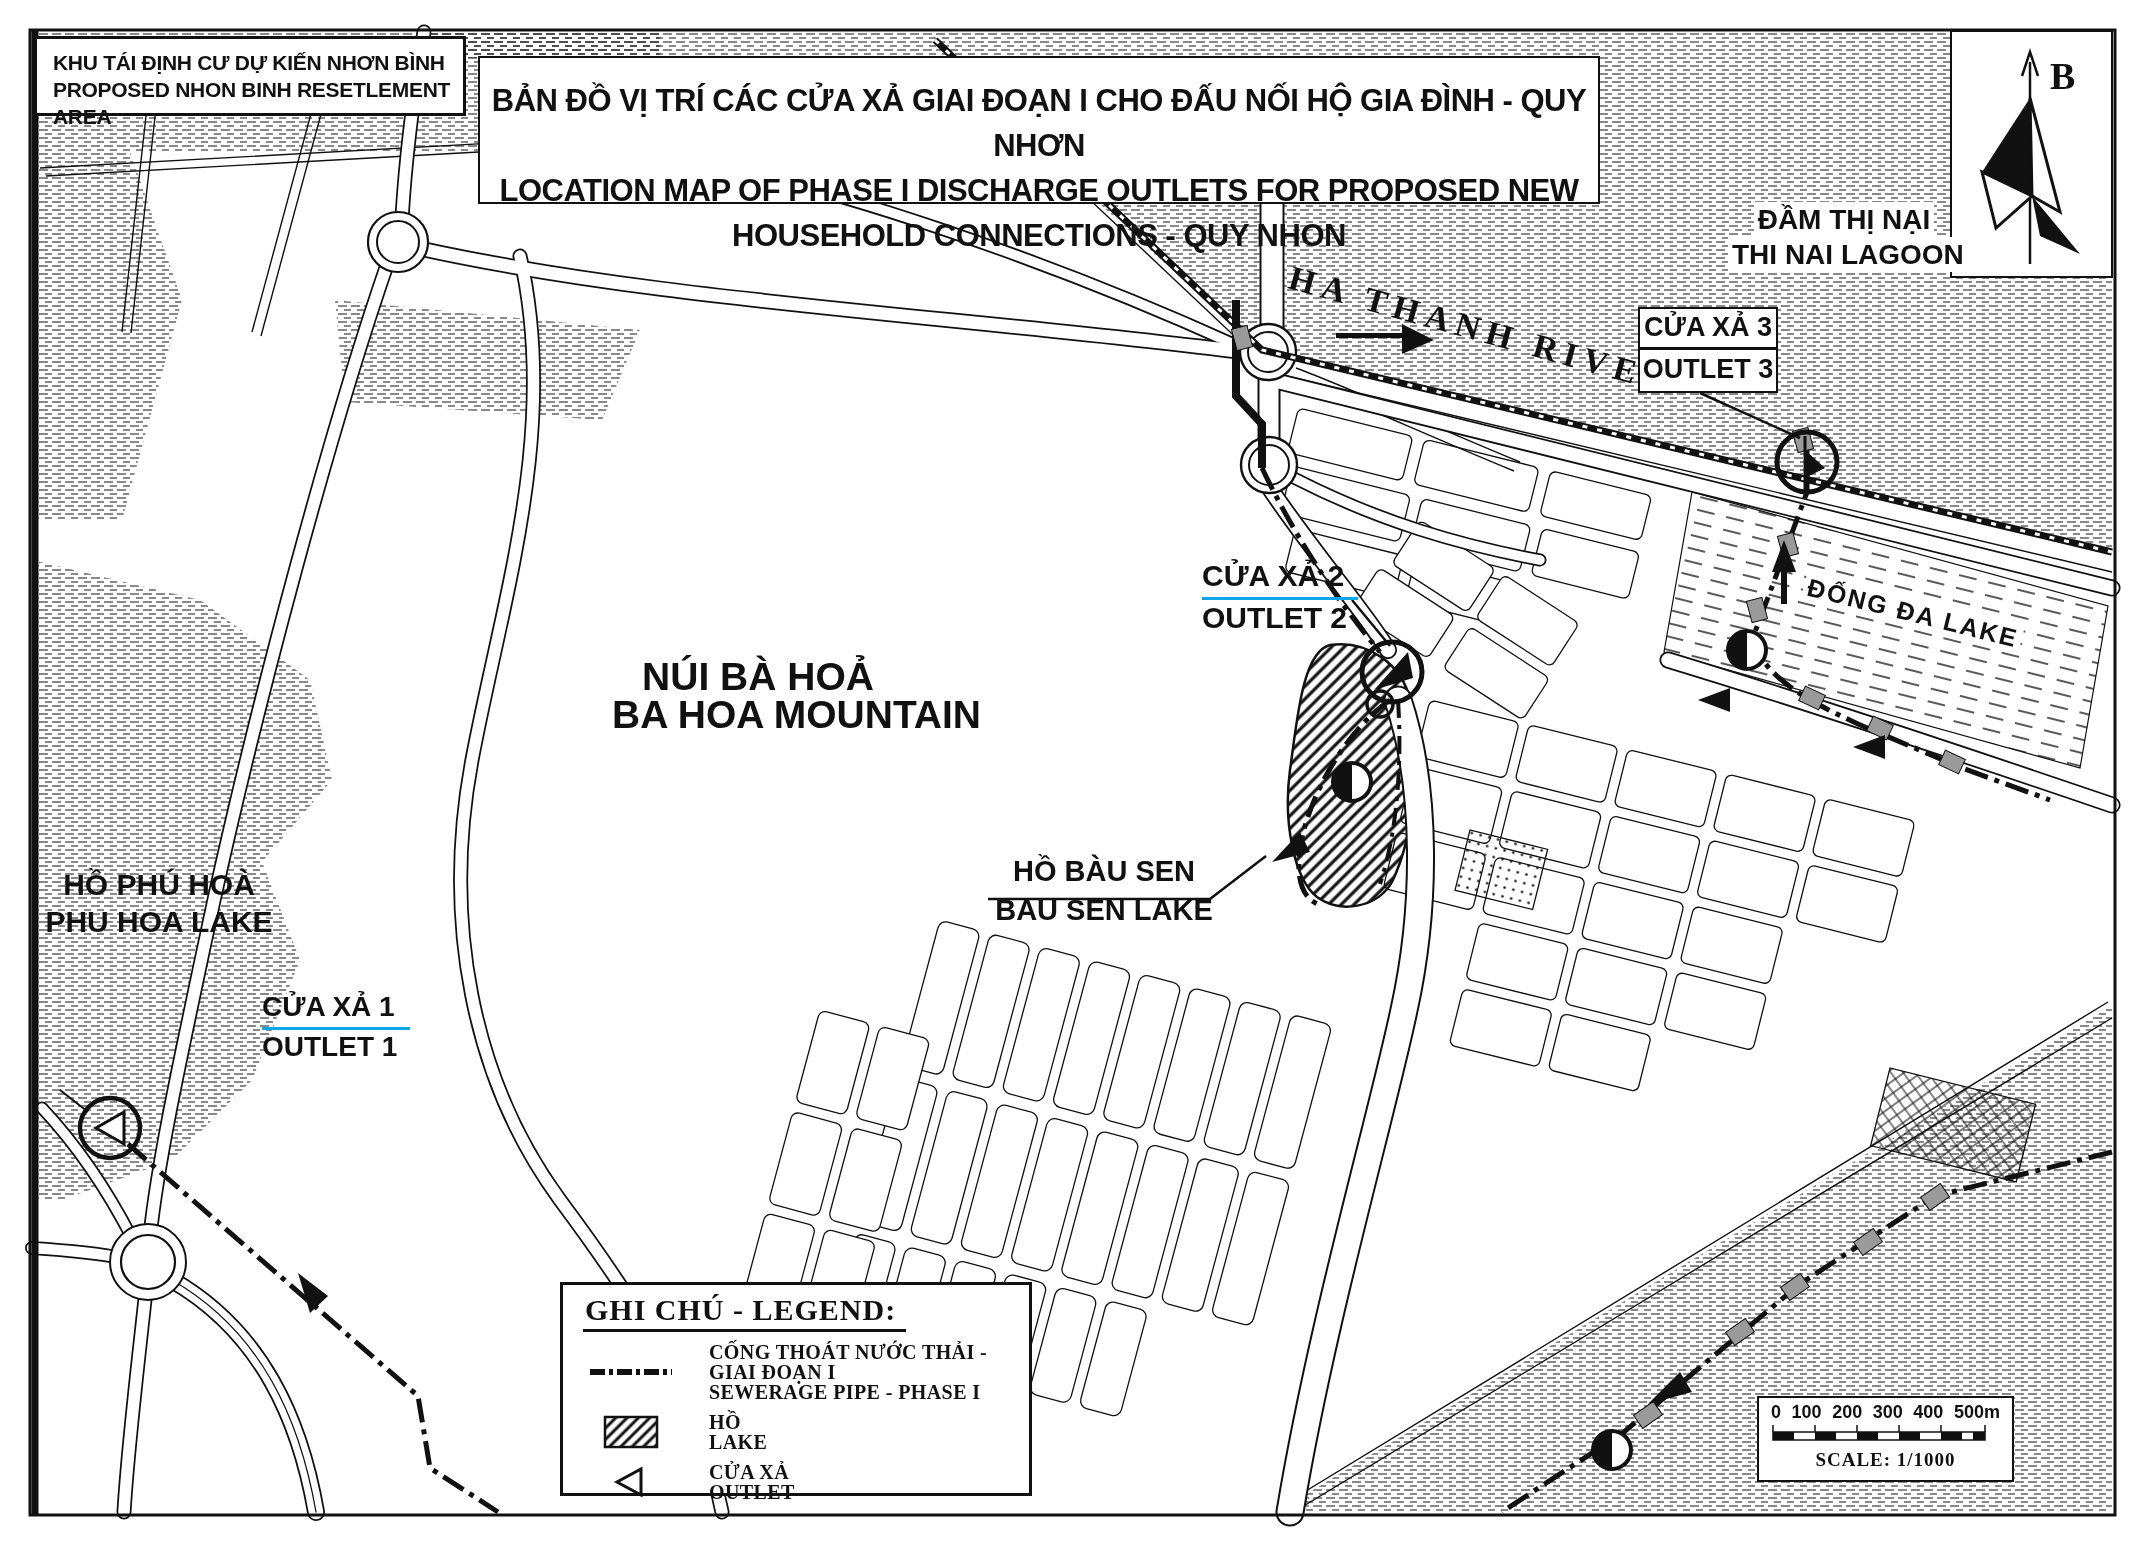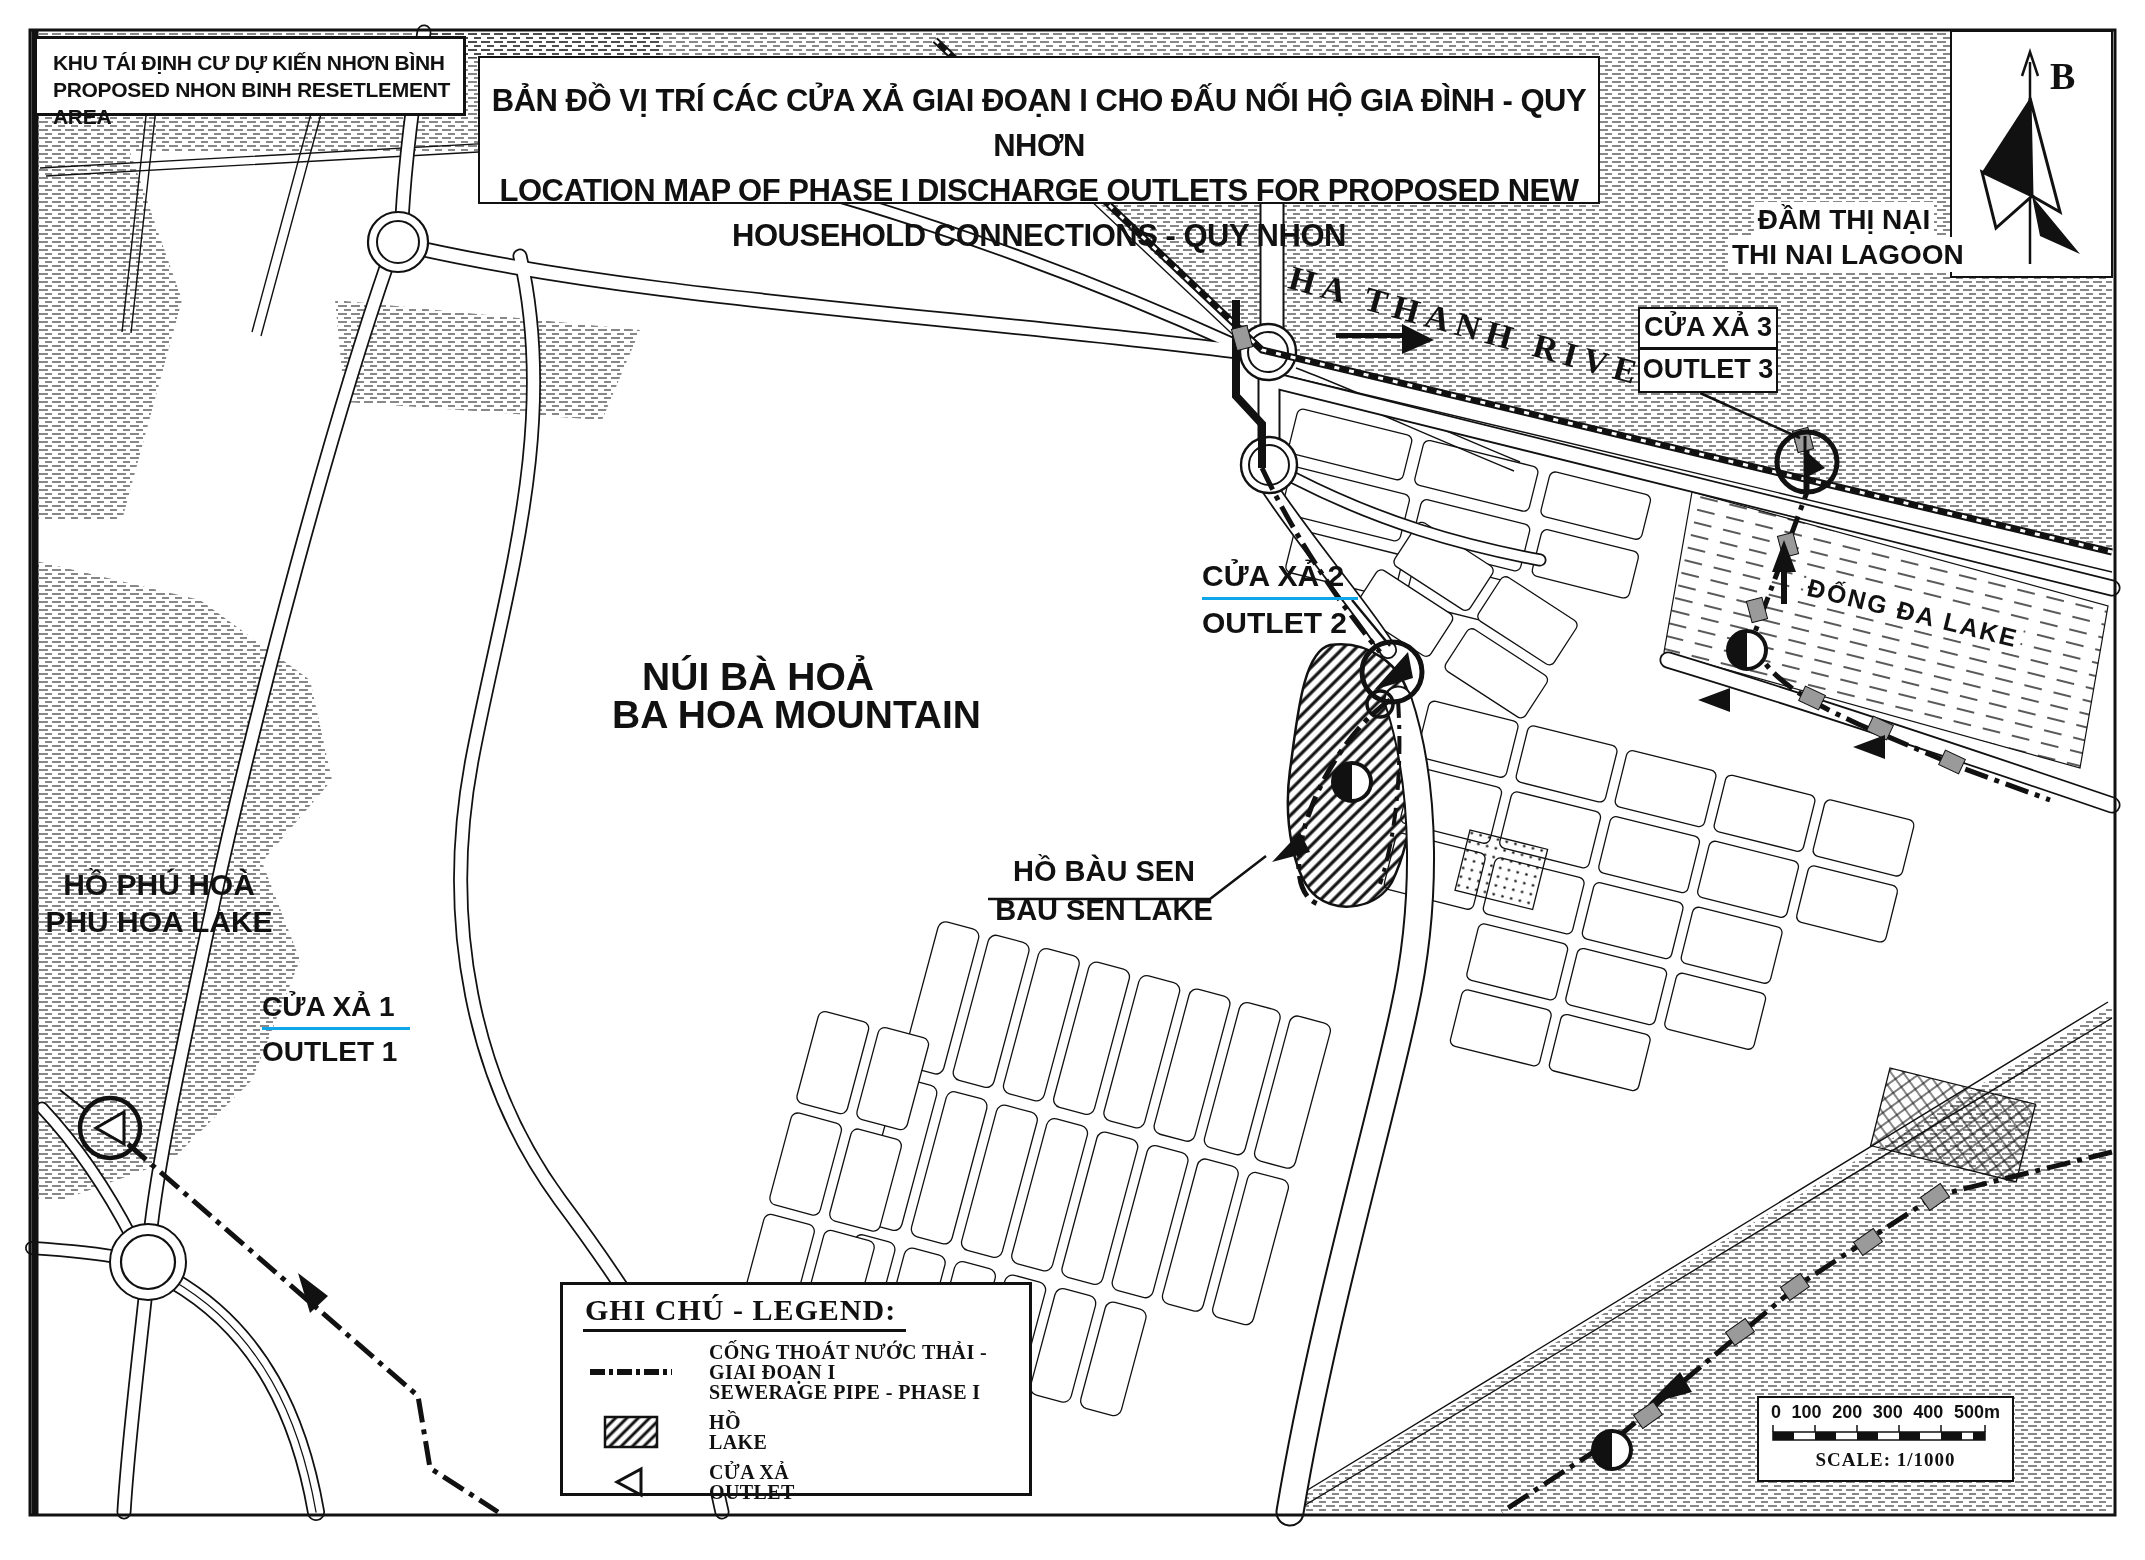--- a/index.html
+++ b/index.html
@@ -22,21 +22,21 @@
   .compass-box .north{position:absolute;left:98px;top:22px;font-family:"Liberation Serif",serif;
                       font-weight:bold;font-size:38px;}
   
   .o3-box{left:1638px;top:307px;width:140px;height:86px;border-width:2.5px;text-align:center;}
   .o3-box .l1{font-size:27px;font-weight:bold;border-bottom:3px solid #111;padding:3px 4px 4px;}
   .o3-box .l2{font-size:27px;font-weight:bold;padding-top:4px;}
   
   .o2-lbl{left:1202px;top:558px;width:156px;}
   .o1-lbl{left:262px;top:990px;width:148px;}
   .o-l1{font-size:30px;font-weight:bold;border-bottom:3px solid #0ea5e9;padding-bottom:3px;}
-  .o-l2{font-size:30px;font-weight:bold;padding-top:5px;}
+  .o-l2{font-size:30px;font-weight:bold;}
   .halo{background:#fff;padding:1px 4px;}
   
   .legend{left:560px;top:1282px;width:472px;height:214px;padding:8px 18px 16px 20px;}
   .legend .ltitle{display:inline-block;font-family:"Liberation Serif",serif;font-weight:bold;
                   font-size:30px;letter-spacing:1px;border-bottom:3px solid #111;padding:0 10px 2px 2px;}
   .lrow{display:flex;align-items:center;margin-top:10px;}
   .lsym{width:96px;flex:0 0 96px;display:flex;justify-content:center;}
   .ltxt{font-family:Liberation Serif, serif;font-weight:bold;font-size:20px;line-height:20px;
         letter-spacing:0.4px;margin-left:30px;}
   

